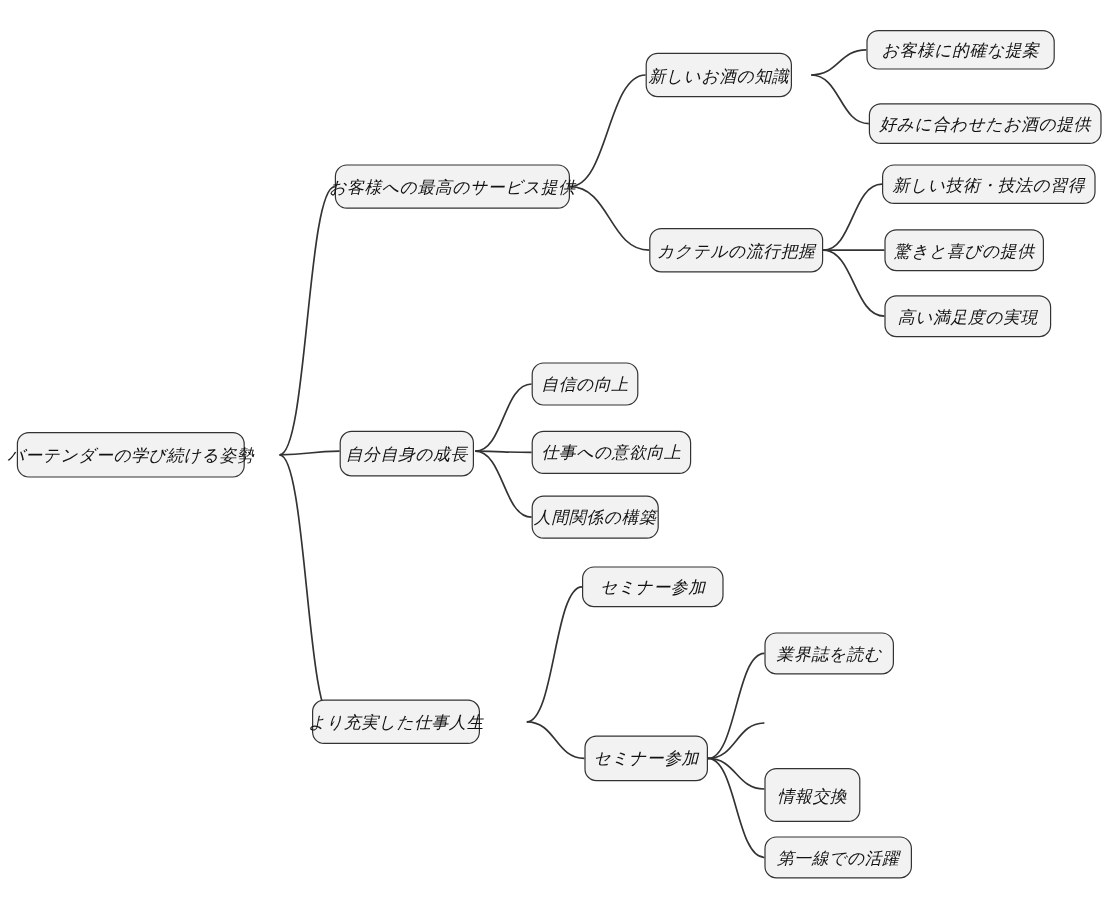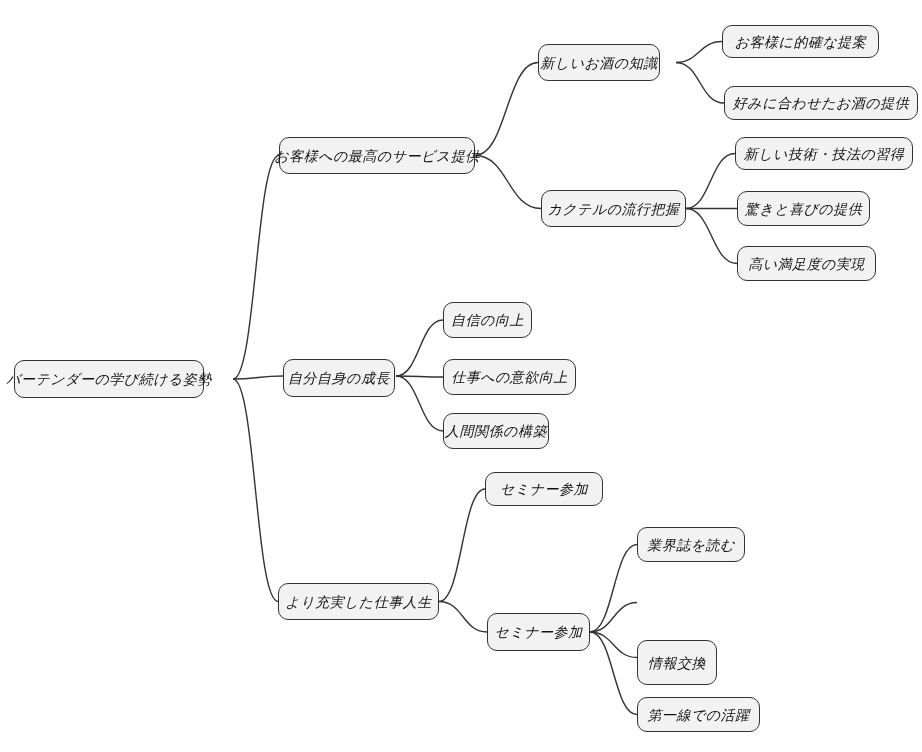--- a/index.html
+++ b/index.html
@@ -123,21 +123,21 @@
   </div>
 
   <div class="node" id="motivation" style="left:443px;top:359px;width:133px;height:36px">
     <span class="lbl">仕事への意欲向上</span>
   </div>
 
   <div class="node" id="relationships" style="left:443px;top:413px;width:106px;height:36px">
     <span class="lbl">人間関係の構築</span>
   </div>
 
-  <div class="node" id="fulfilling_life" style="left:278px;top:583px;width:161px;height:37px">
+  <div class="node" id="fulfilling_life" style="left:260px;top:583px;width:140px;height:37px">
     <span class="lbl">より充実した仕事人生</span>
   </div>
 
   <div class="node" id="yarigai" style="left:485px;top:472px;width:118px;height:34px">
     <span class="lbl">セミナー参加</span>
   </div>
 
   <div class="node" id="active_learning" style="left:487px;top:613px;width:103px;height:38px">
     <span class="lbl">セミナー参加</span>
   </div>

